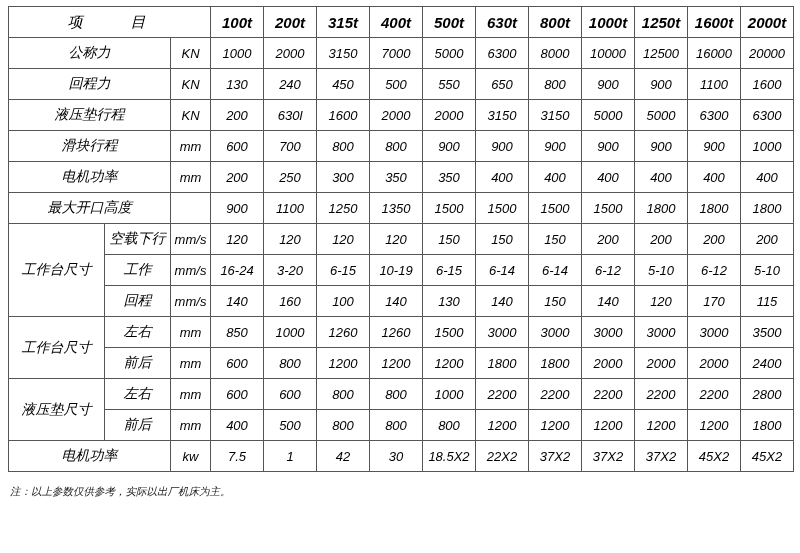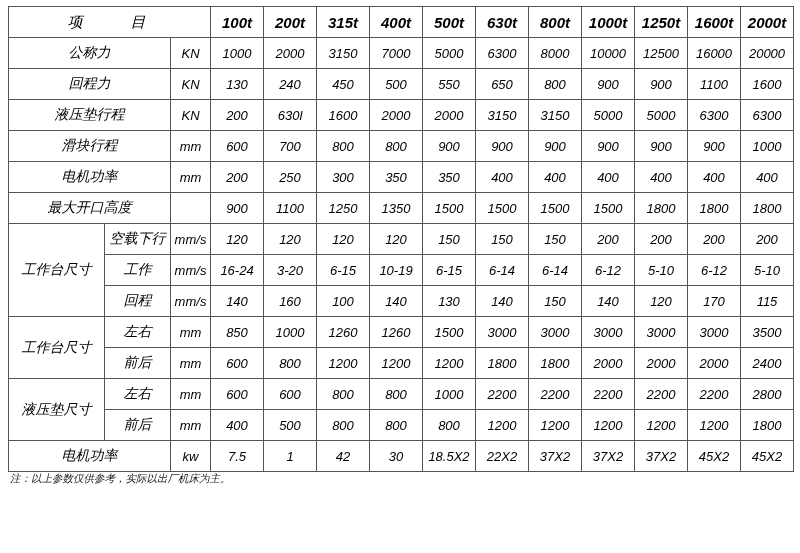--- a/index.html
+++ b/index.html
@@ -41,21 +41,21 @@
   }
   td.head{
     font-size:15px;
     font-weight:bold;
   }
   td.item-head{
     font-size:15px;
     letter-spacing:6px;
   }
   .note{
-    margin-top:0;
+    margin-top:13px;
     font-size:10.5px;
     color:#222;
     padding-left:2px;
   }
   
   col.c-label{width:96px;}
   col.c-sub{width:66px;}
   col.c-unit{width:40px;}
   col.c-data{width:53px;}
 </style>

